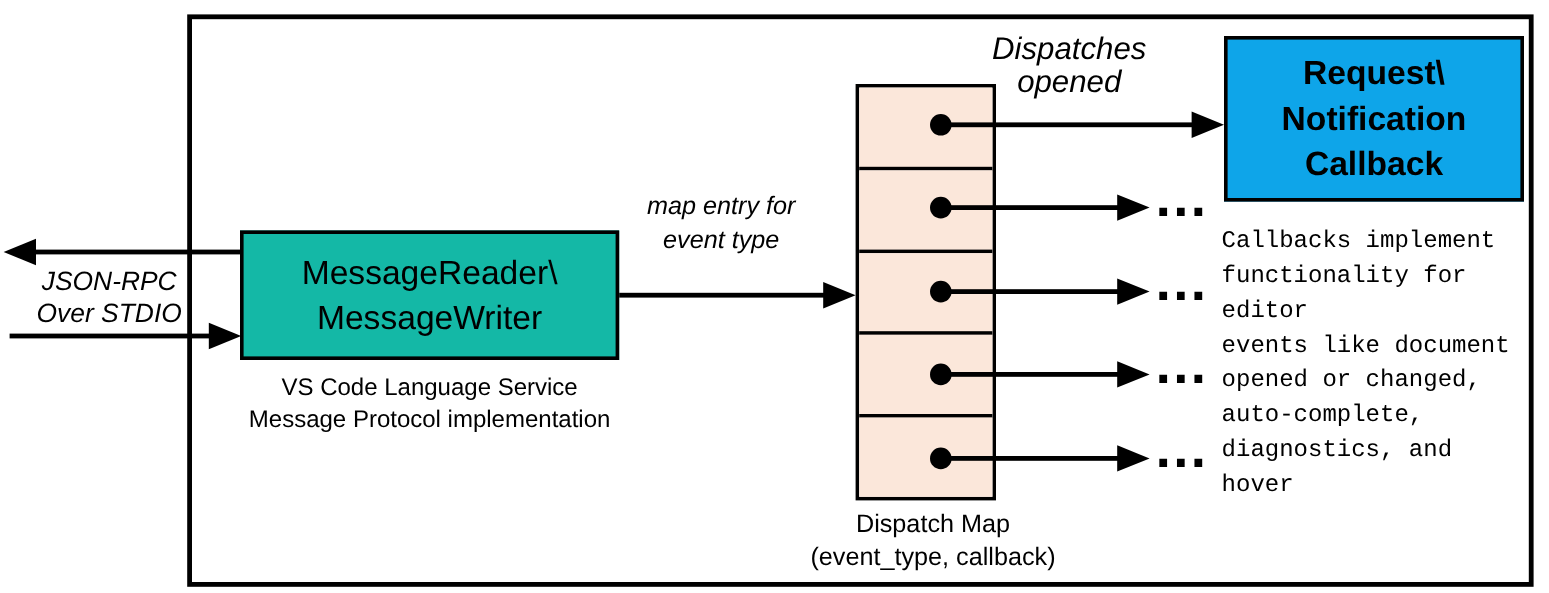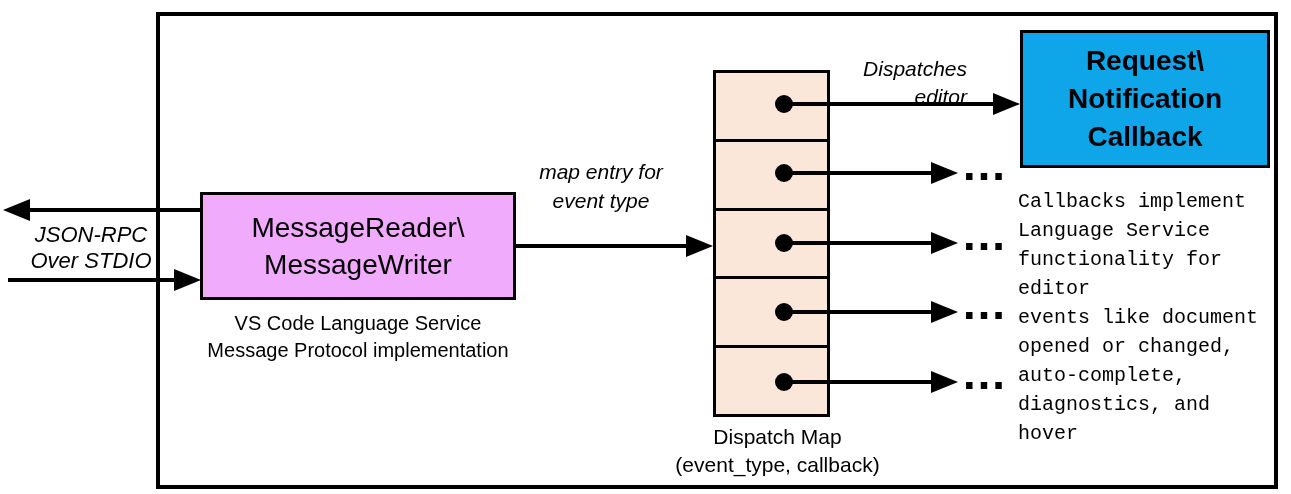--- a/index.html
+++ b/index.html
@@ -59,23 +59,23 @@
     border:3px solid #000;box-sizing:border-box;
     display:flex;flex-direction:column;
   }
   .dispatch-cell{flex:1;border-bottom:3px solid #000;}
   .dispatch-cell:last-child{border-bottom:none;}
   .dispatch-caption{
     left:655px;top:423px;width:245px;
     text-align:center;font-size:21px;line-height:28px;
   }
   .dispatches-label{
-    left:815px;top:55px;width:152px;
-    text-align:right;font-style:italic;
-    font-size:21px;line-height:28px;
+    left:815px;top:26px;width:152px;
+    text-align:center;font-style:italic;
+    font-size:26px;line-height:28px;
   }
   
   .callback-box{
     left:1020px;top:30px;width:250px;height:138px;
     border:3px solid #000;box-sizing:border-box;
     display:flex;flex-direction:column;justify-content:center;align-items:center;
     font-size:28px;line-height:38px;text-align:center;
   }
   .callback-note{
     left:1018px;top:187px;width:254px;
@@ -97,21 +97,21 @@
   <div class="abs hline" style="left:26px;top:208px;width:176px;"></div>
   <div class="abs tri-l" style="left:3px;top:199px;"></div>
   <div class="abs hline" style="left:8px;top:278px;width:168px;"></div>
   <div class="abs tri-r" style="left:174px;top:269px;"></div>
 
   <div class="abs io-label">
     <div>JSON-RPC</div>
     <div>Over STDIO</div>
   </div>
 
-  <div class="abs message-box" style="background-color: #f0abfc;">
+  <div class="abs message-box" style="background-color: #14b8a6;">
     <div>MessageReader\</div>
     <div>MessageWriter</div>
   </div>
   <div class="abs message-caption">
     <div>VS Code Language Service</div>
     <div>Message Protocol implementation</div>
   </div>
 
   <div class="abs hline" style="left:516px;top:244px;width:172px;"></div>
   <div class="abs tri-r" style="left:686px;top:235px;"></div>
@@ -135,21 +135,21 @@
   <div class="abs dot" style="left:775px;top:95px;"></div>
   <div class="abs dot" style="left:775px;top:164px;"></div>
   <div class="abs dot" style="left:775px;top:234px;"></div>
   <div class="abs dot" style="left:775px;top:303px;"></div>
   <div class="abs dot" style="left:775px;top:373px;"></div>
 
   <div class="abs hline" style="left:790px;top:102px;width:205px;"></div>
   <div class="abs tri-r" style="left:993px;top:93px;"></div>
   <div class="abs dispatches-label">
     <div>Dispatches</div>
-    <div>editor</div>
+    <div>opened</div>
   </div>
 
   <div class="abs hline" style="left:790px;top:171px;width:143px;"></div>
   <div class="abs tri-r" style="left:931px;top:162px;"></div>
   <div class="abs ellipsis" style="left:961px;top:141px;">…</div>
 
   <div class="abs hline" style="left:790px;top:241px;width:143px;"></div>
   <div class="abs tri-r" style="left:931px;top:232px;"></div>
   <div class="abs ellipsis" style="left:961px;top:211px;">…</div>
 
@@ -162,21 +162,20 @@
   <div class="abs ellipsis" style="left:961px;top:350px;">…</div>
 
   <div class="abs callback-box" style="background-color: #0ea5e9; font-weight: bold;">
     <div>Request\</div>
     <div>Notification</div>
     <div>Callback</div>
   </div>
 
   <div class="abs callback-note">
     <div>Callbacks implement</div>
-    <div>Language Service</div>
     <div>functionality for editor</div>
     <div>events like document</div>
     <div>opened or changed,</div>
     <div>auto-complete,</div>
     <div>diagnostics, and hover</div>
   </div>
 
 </div>
 
 </body></html>

